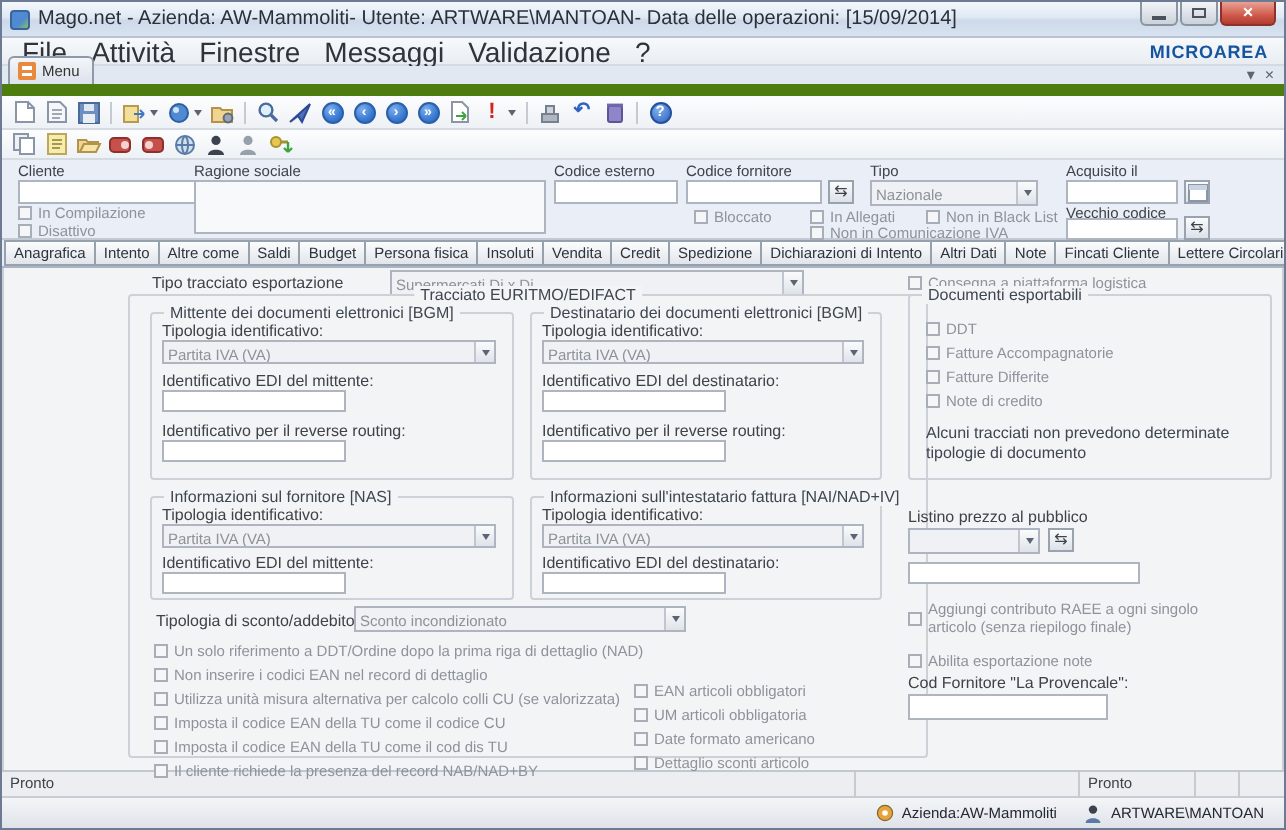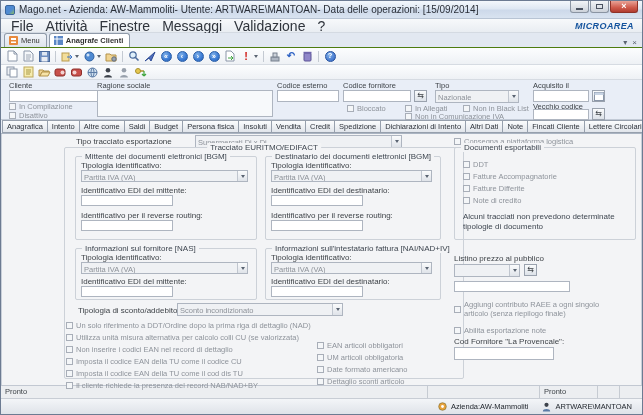--- a/index.html
+++ b/index.html
@@ -21,26 +21,26 @@
     display:flex; align-items:center; justify-content:center; }
   .wbtn .bar { width:7px; height:2px; background:#4a5260; margin-top:4px; }
   .wbtn .box { width:7px; height:5px; border:1.5px solid #4a5260; }
   .wbtn.close { width:28px; background:linear-gradient(#e9a296,#cf5a4b 60%,#b03c30);
     border-color:#8e3228; color:#fff; font-size:9px; font-weight:bold; line-height:1; }
 
   
   .menubar { height:14px; flex:0 0 14px; display:flex; align-items:center;
     background:linear-gradient(#f7f9fb,#e9edf2); border-bottom:1px solid #d4dae2; padding:0 4px; }
   .menu-item { font-size:14px; color:#2f343c; padding:0 6px; }
-  .brand { margin-left:auto; font-size:9px; font-weight:bold; font-style:italic;
+  .brand { margin-left:auto; font-size:9px; font-weight:bold; 
     color:#15549e; letter-spacing:.4px; padding-right:4px; }
 
   
   .tabstrip { height:15px; flex:0 0 15px; display:flex; align-items:flex-end;
-    background:#e2e8f1; border-bottom:1px solid #4d7c0f; padding:0 3px; }
+    background:#e2e8f1; border-bottom:6px solid #4d7c0f; padding:0 3px; }
   .dtab { display:flex; align-items:center; gap:3px; font-size:7.5px; color:#333;
     border:1px solid #8f9aa9; border-bottom:none; border-radius:3px 3px 0 0;
     padding:1px 6px 1px 4px; background:linear-gradient(#f2f5f9,#dde3ec); margin-right:2px; height:14px; }
   .dtab.active { background:#fff; font-weight:bold; }
   .tabstrip-right { margin-left:auto; display:flex; gap:5px; align-items:center;
     font-size:8px; color:#5a6472; padding-right:2px; }
 
   
   .toolbar { display:flex; align-items:center; background:linear-gradient(#fcfdfe,#eef1f5);
     border-bottom:1px solid #d6dbe2; padding:0 3px; }
@@ -126,27 +126,20 @@
 
   <div class="tabstrip">
     <span class="dtab">
       <svg width="9" height="9">
           <rect width="9" height="9" rx="1" fill="#e8893d"></rect>
           <rect x="2" y="2" width="5" height="2" fill="#fff"></rect>
           <rect x="2" y="5.5" width="5" height="1.5" fill="#fff"></rect>
         </svg>
       <span>Menu</span>
     </span>
-    <span class="dtab active">
-      <svg width="9" height="9">
-          <rect width="9" height="9" fill="#5b87c6"></rect>
-          <path d="M0 3h9M3 0v9" stroke="#fff" stroke-width="1"></path>
-        </svg>
-      <span>Anagrafe Clienti</span>
-    </span>
     <span class="tabstrip-right">
       <span>▾</span>
       <span>×</span>
     </span>
   </div>
 
   <div class="toolbar tb1">
     <span class="tbi">
         <svg width="11" height="12">
           <path d="M1 1h6l3 3v7H1z" fill="#fff" stroke="#8a96a8"></path>
@@ -462,32 +455,32 @@
       </div>
 
       <span class="hl" style="left:13px;top:158px">Tipologia di sconto/addebito</span>
       <span class="combo" style="left:112px;top:155px;width:166px;height:13px">
           <span class="ctext">Sconto incondizionato</span>
           <span class="cbtn">
             <i></i>
           </span>
         </span>
 
-      <div class="optcol" style="left:1px;top:173px">
+      <div class="optcol" style="left:12px;top:173px">
         <span class="optrow">
             <span class="cbx"></span>
             <span class="cbl">Un solo riferimento a DDT/Ordine dopo la prima riga di dettaglio (NAD)</span>
           </span>
         <span class="optrow">
             <span class="cbx"></span>
+            <span class="cbl">Non inserire i codici EAN nel record di dettaglio</span>
+          </span>
+        <span class="optrow">
+            <span class="cbx"></span>
             <span class="cbl">Utilizza unità misura alternativa per calcolo colli CU (se valorizzata)</span>
-          </span>
-        <span class="optrow">
-            <span class="cbx"></span>
-            <span class="cbl">Non inserire i codici EAN nel record di dettaglio</span>
           </span>
         <span class="optrow">
             <span class="cbx"></span>
             <span class="cbl">Imposta il codice EAN della TU come il codice CU</span>
           </span>
         <span class="optrow">
             <span class="cbx"></span>
             <span class="cbl">Imposta il codice EAN della TU come il cod dis TU</span>
           </span>
         <span class="optrow">

